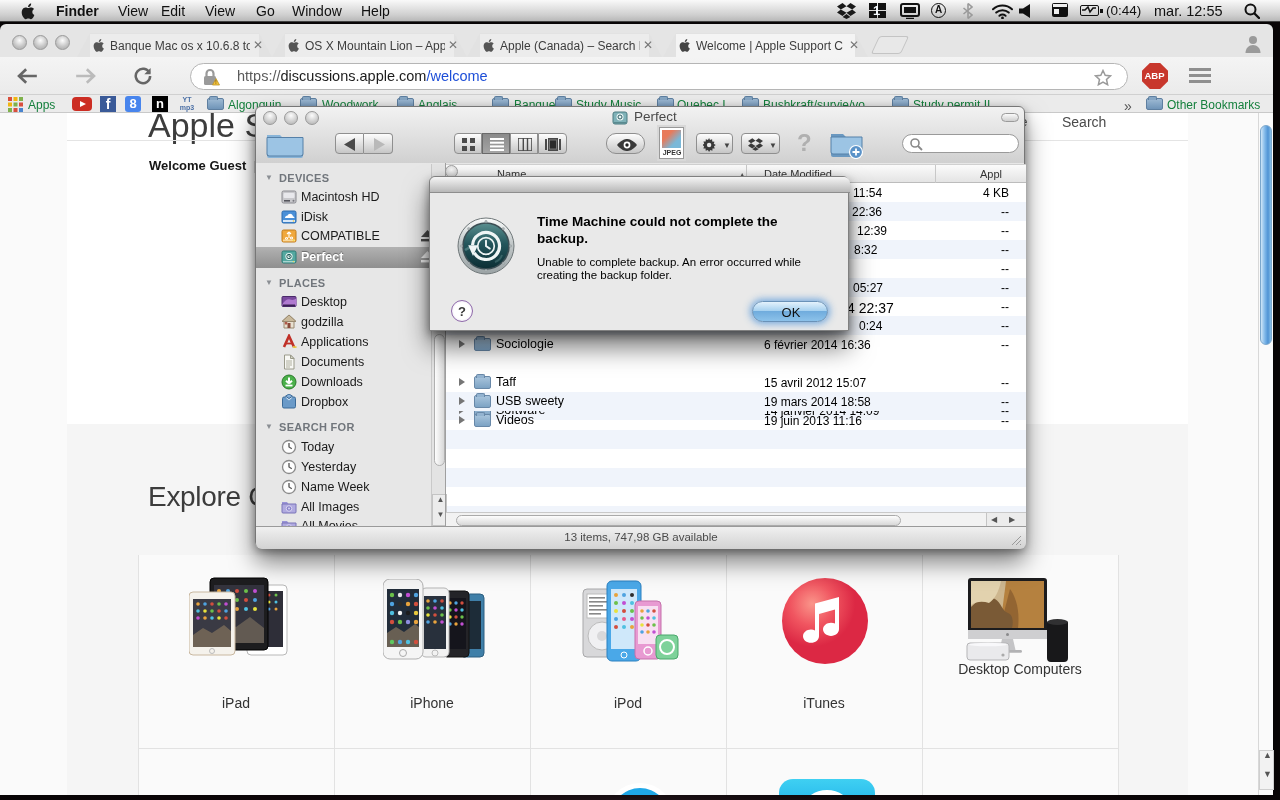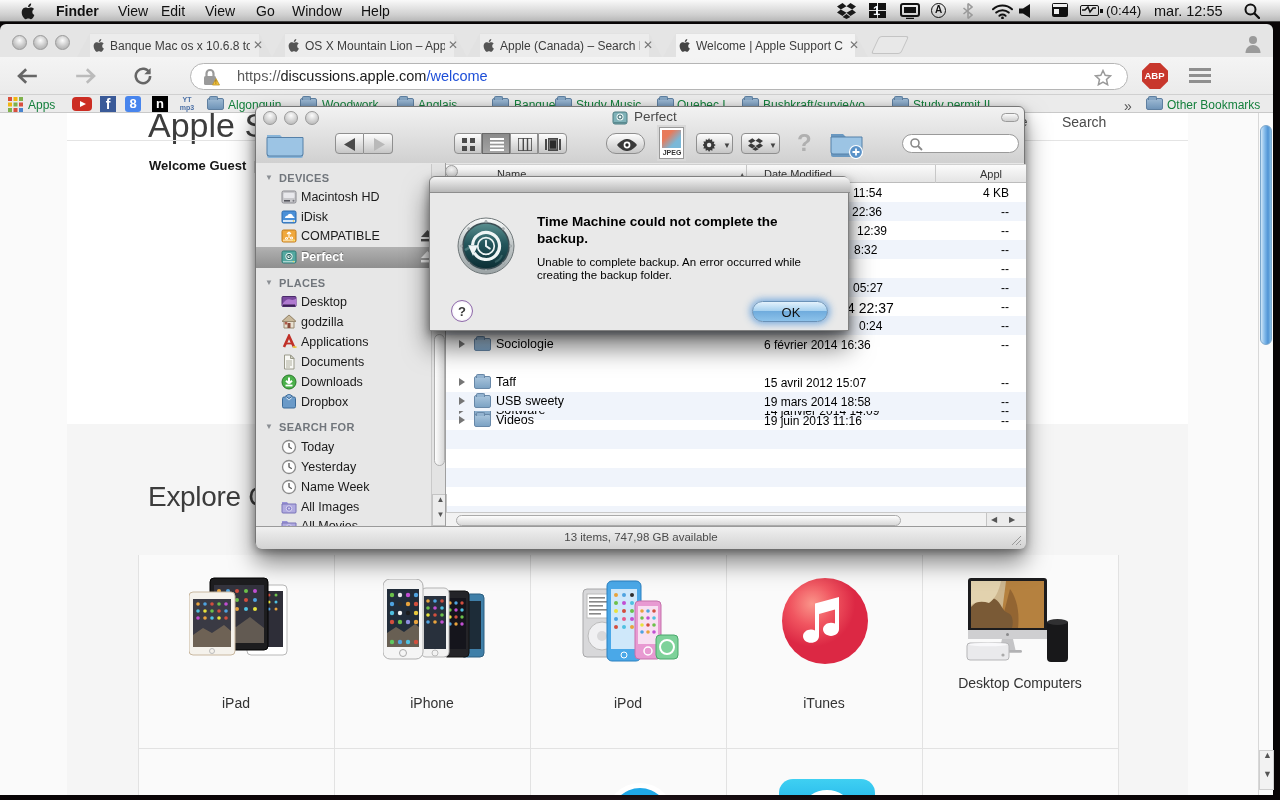--- a/index.html
+++ b/index.html
@@ -383,21 +383,21 @@
         <path d="M36 62h11l2.5 11h-16z" fill="#c4c4c6"></path>
         <rect x="27" y="73" width="29" height="2.8" rx="1.4" fill="#b2b2b4"></rect>
         <rect x="1" y="66" width="42" height="17" rx="3" fill="#eaeaec" stroke="#b5b5b7"></rect>
         <ellipse cx="22" cy="67.5" rx="19" ry="1.8" fill="#f8f8fa"></ellipse>
         <circle cx="37" cy="78" r="1.6" fill="#aaa"></circle>
       </svg>
       <div class="ab" style="left:186px;top:582px;width:100px;text-align:center;font-size:14px;color:#333;">iPad</div>
       <div class="ab" style="left:382px;top:582px;width:100px;text-align:center;font-size:14px;color:#333;">iPhone</div>
       <div class="ab" style="left:578px;top:582px;width:100px;text-align:center;font-size:14px;color:#333;">iPod</div>
       <div class="ab" style="left:774px;top:582px;width:100px;text-align:center;font-size:14px;color:#333;">iTunes</div>
-      <div class="ab" style="left:940px;top:562px;width:160px;text-align:center;font-size:14px;color:#333;">Desktop Computers</div>
+      <div class="ab" style="left:940px;top:548px;width:160px;text-align:center;font-size:14px;color:#333;">Desktop Computers</div>
 
       <div class="ab" style="left:606px;top:670px;width:68px;height:68px;border-radius:50%;background:#fff;"></div>
         <div class="ab" style="left:611px;top:675px;width:58px;height:58px;border-radius:50%;background:#1fa8e8;"></div>
       <div class="ab" style="left:779px;top:666px;width:96px;height:40px;border-radius:14px;background:linear-gradient(#3fd0f2,#18aae8);">
           <div class="ab" style="left:20px;top:11px;width:56px;height:56px;border:5px solid #fff;border-radius:50%;"></div>
         </div>
     </div>
     <div class="ab" id="pgsb">
       <div class="ab" style="left:1px;top:12px;width:12px;height:220px;border-radius:7px;background:linear-gradient(90deg,#cfe6f8,#7db6e8 40%,#4f93d4 70%,#88bfe8);border:1px solid #7ba7cc;"></div>
       <div class="ab" style="left:0;top:637px;width:15px;height:40px;background:#f2f2f2;border:1px solid #cfcfcf;">

